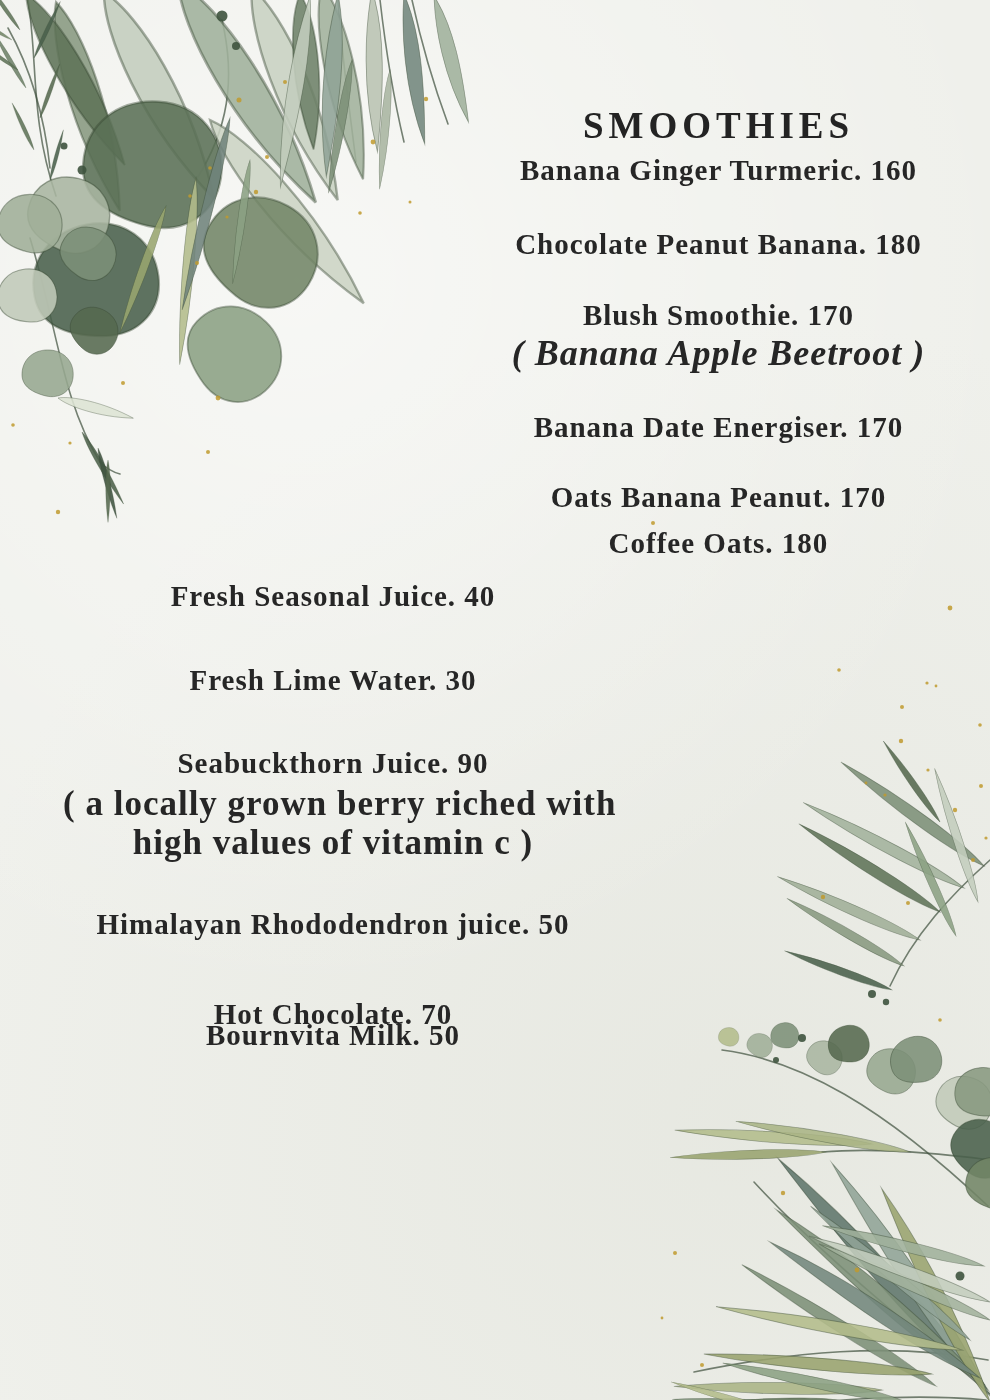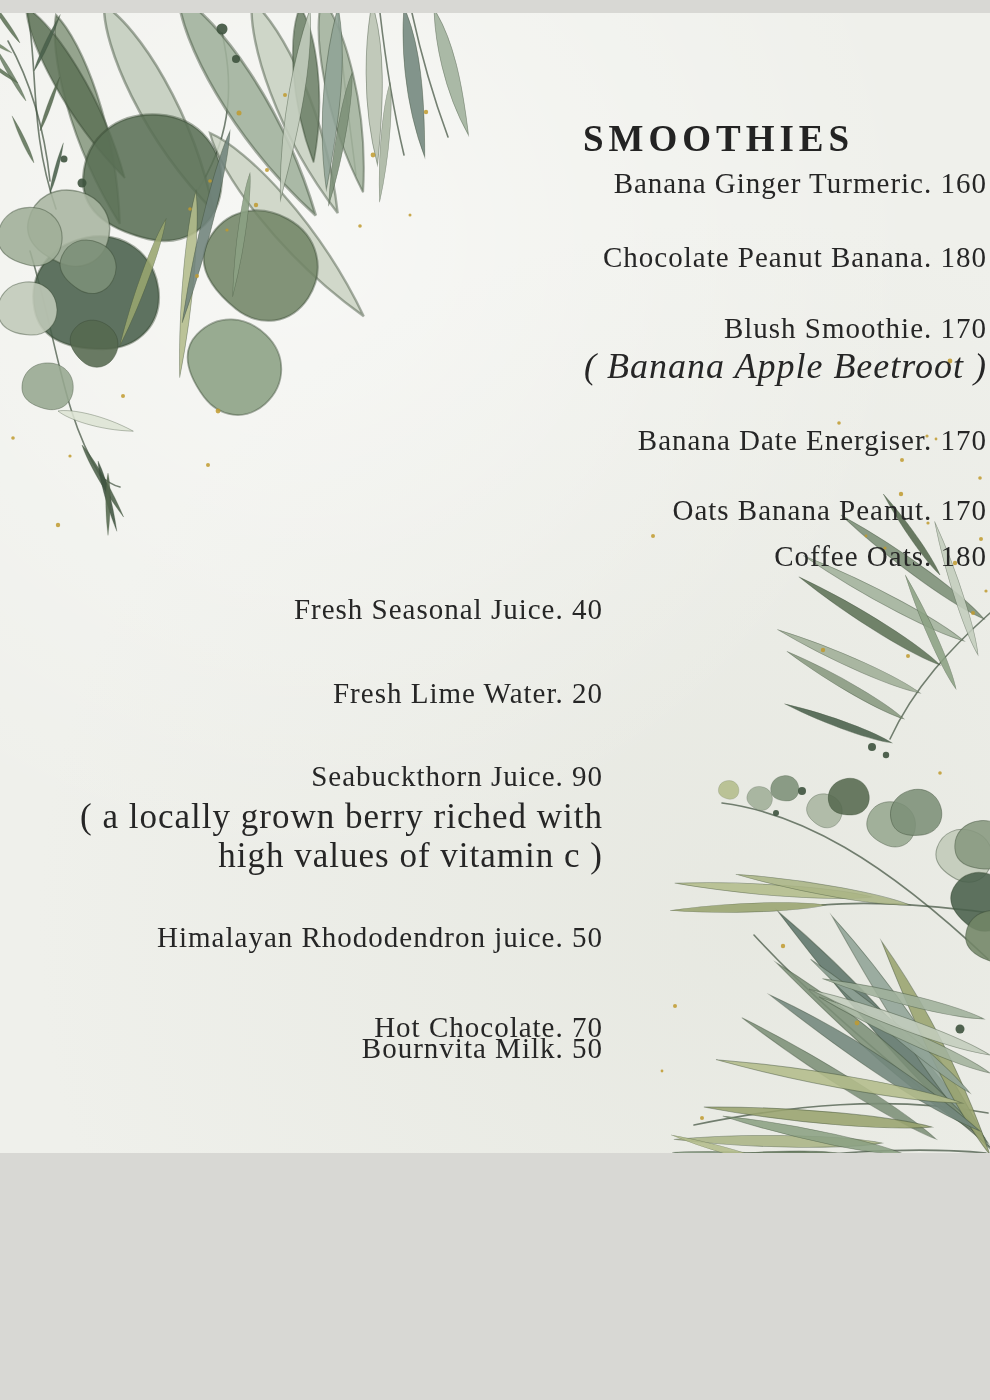--- a/index.html
+++ b/index.html
@@ -1,19 +1,19 @@
 <!DOCTYPE html>
 <html><head>
 <meta charset="utf-8">
 <style>
   html,body{margin:0;padding:0;background:#d8d8d4;}
   .page{
     position:relative;
-    width:990px;height:1140px;
-    margin:13px auto;
+    width:990px;height:1400px;
+    margin:0 auto;
     background:#eff0eb;
     background-image:
       radial-gradient(circle at 30% 20%, rgba(255,255,255,.5), rgba(255,255,255,0) 55%),
       radial-gradient(circle at 75% 80%, rgba(224,226,217,.55), rgba(224,226,217,0) 60%);
     overflow:hidden;
     font-family:"Liberation Serif", serif;
   }
   .decor{position:absolute;pointer-events:none;}
   .decor-tl{top:0;left:0;}
   .decor-br{right:0;bottom:0;}
@@ -21,22 +21,22 @@
   .stem{fill:none;stroke:#3d4e3c;stroke-width:1.6;stroke-opacity:.7;stroke-linecap:round;}
   .berry{fill:#3e533e;fill-opacity:.9;}
   .gold{fill:#c09a2e;fill-opacity:.85;}
   .dot{position:absolute;border-radius:50%;background:#c09a2e;opacity:.85;}
   .title{
     position:absolute;left:450px;width:537px;top:75px;
     line-height:52px;font-size:37px;font-weight:700;letter-spacing:5px;
     color:#232323;text-align:center;white-space:nowrap;
   }
   .line{
-    position:absolute;line-height:38px;font-size:29px;font-weight:400;
-    letter-spacing:1px;color:#262626;text-align:right;white-space:nowrap;
+    position:absolute;line-height:38px;font-size:29px;font-weight:700;
+    letter-spacing:1px;color:#262626;text-align:center;white-space:nowrap;
   }
   .line.r{left:450px;width:537px;}
   .line.l{left:63px;width:540px;}
   .line.note-italic{font-style:italic;font-size:36px;}
   .line.note{font-size:35px;}
 </style>
 </head>
 <body>
 
 <div class="page">
@@ -237,21 +237,21 @@
 
     <div class="line r" style="top:151px">Banana Ginger Turmeric. 160</div>
     <div class="line r" style="top:225px">Chocolate Peanut Banana. 180</div>
     <div class="line r" style="top:296px">Blush Smoothie. 170</div>
     <div class="line r note-italic" style="top:334px">( Banana Apple Beetroot )</div>
     <div class="line r" style="top:408px">Banana Date Energiser. 170</div>
     <div class="line r" style="top:478px">Oats Banana Peanut. 170</div>
     <div class="line r" style="top:524px">Coffee Oats. 180</div>
 
     <div class="line l" style="top:577px">Fresh Seasonal Juice. 40</div>
-    <div class="line l" style="top:661px">Fresh Lime Water. 20</div>
+    <div class="line l" style="top:661px">Fresh Lime Water. 30</div>
     <div class="line l" style="top:744px">Seabuckthorn Juice. 90</div>
     <div class="line l note" style="top:785px">( a locally grown berry riched with</div>
     <div class="line l note" style="top:824px">high values of vitamin c )</div>
     <div class="line l" style="top:905px">Himalayan Rhododendron juice. 50</div>
     <div class="line l" style="top:995px">Hot Chocolate. 70</div>
     <div class="line l" style="top:1016px">Bournvita Milk. 50</div>
   </main>
 
 </div>
 

